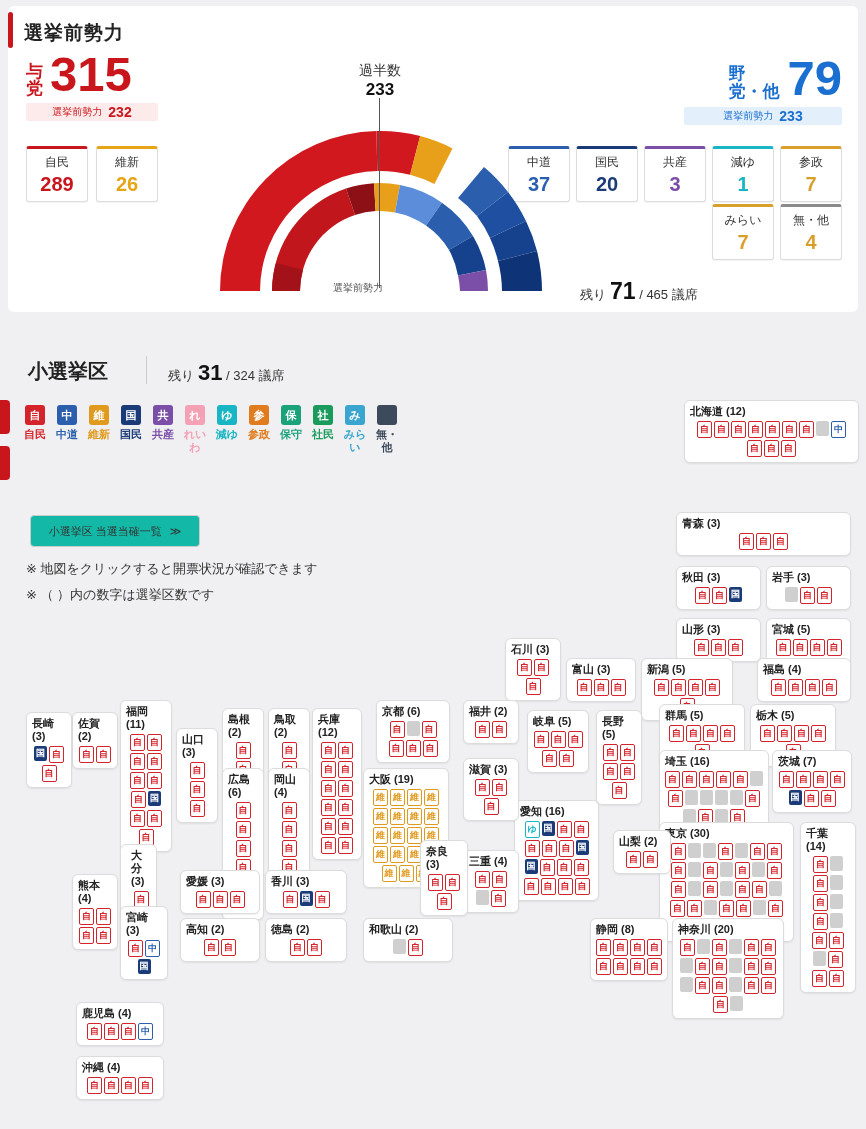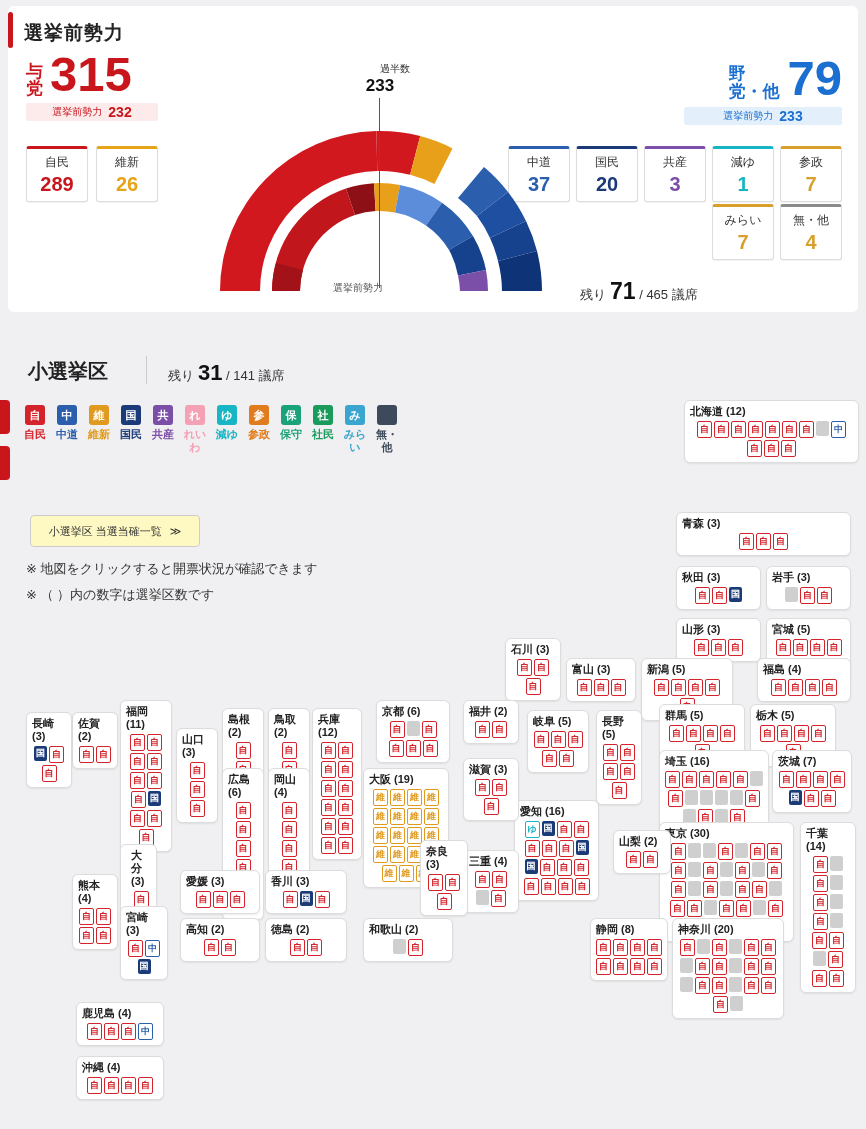--- a/index.html
+++ b/index.html
@@ -60,42 +60,42 @@
   .oppo .num{font-size:49px;font-weight:bold;color:#1b6fd0;line-height:45px;margin-left:8px;}
   .oppo .prevbar{background:#e3f0fc;width:158px;margin-left:2px;}
   .oppo .prevbar .t,.oppo .prevbar .v{color:#1b6fd0;}
 
   .oppo-cells{position:absolute;right:16px;top:140px;display:flex;gap:6px;}
   .oppo-cells2{position:absolute;right:16px;top:198px;display:flex;gap:6px;}
 
   
   .donut-wrap{position:absolute;left:150px;top:40px;width:420px;height:265px;}
   .half-label{position:absolute;left:192px;top:16px;text-align:center;width:60px;}
-  .half-label .t{font-size:10px;color:#333;text-align:right;}
+  .half-label .t{font-size:14px;color:#333;}
   .half-label .v{font-size:17px;font-weight:bold;color:#111;}
   .half-line{position:absolute;left:221px;top:52px;width:1px;height:190px;background:#555;}
   .prev-power{position:absolute;left:175px;top:235px;font-size:10px;color:#555;}
 
   .remain{position:absolute;left:572px;top:272px;font-size:13px;color:#333;}
   .remain .big{font-size:23px;font-weight:bold;color:#111;}
 
   
   .dist-title{position:absolute;left:28px;top:358px;font-size:20px;font-weight:bold;color:#222;}
   .dist-sep{position:absolute;left:146px;top:356px;width:1px;height:28px;background:#ccc;}
   .dist-remain{position:absolute;left:168px;top:360px;font-size:13px;color:#333;}
   .dist-remain .big{font-size:22px;font-weight:bold;color:#111;}
 
   .legend{position:absolute;left:22px;top:405px;display:flex;gap:6px;}
   .lg{width:26px;display:flex;flex-direction:column;align-items:center;}
   .lg .box{width:20px;height:20px;border-radius:3px;display:flex;align-items:center;justify-content:center;
     font-size:11px;color:#fff;font-weight:bold;}
   .lg .nm{margin-top:3px;font-size:11px;font-weight:bold;line-height:13px;text-align:center;}
 
   .list-btn{
-    position:absolute;left:30px;top:515px;width:168px;height:30px;background:#fef9c3;border:1px solid #ccc;
+    position:absolute;left:30px;top:515px;width:168px;height:30px;background:#14b8a6;border:1px solid #ccc;
     border-radius:4px;display:flex;align-items:center;justify-content:center;gap:8px;font-size:11px;color:#333;
   }
   .note1{position:absolute;left:26px;top:560px;font-size:13px;color:#333;}
   .note2{position:absolute;left:26px;top:586px;font-size:13px;color:#333;}
 
   
   .sidetab{position:absolute;left:0;width:10px;height:34px;background:#c9161d;border-radius:0 4px 4px 0;}
 
   
   .map{position:absolute;left:0;top:390px;width:866px;height:740px;}
@@ -237,21 +237,21 @@
   </div>
 
   <div class="sidetab" style="top:400px"></div>
   <div class="sidetab" style="top:446px"></div>
 
   <div class="dist-title">小選挙区</div>
   <div class="dist-sep"></div>
   <div class="dist-remain">
     <span>残り</span>
     <span class="big">31</span>
-    <span>/ 141 議席</span>
+    <span>/ 324 議席</span>
   </div>
 
   <div class="legend">
     <div class="lg">
       <div class="box" style="background:#d5232b">自</div>
       <div class="nm" style="color:#d5232b">自民</div>
     </div>
     <div class="lg">
       <div class="box" style="background:#2b5fae">中</div>
       <div class="nm" style="color:#2b5fae">中道</div>

